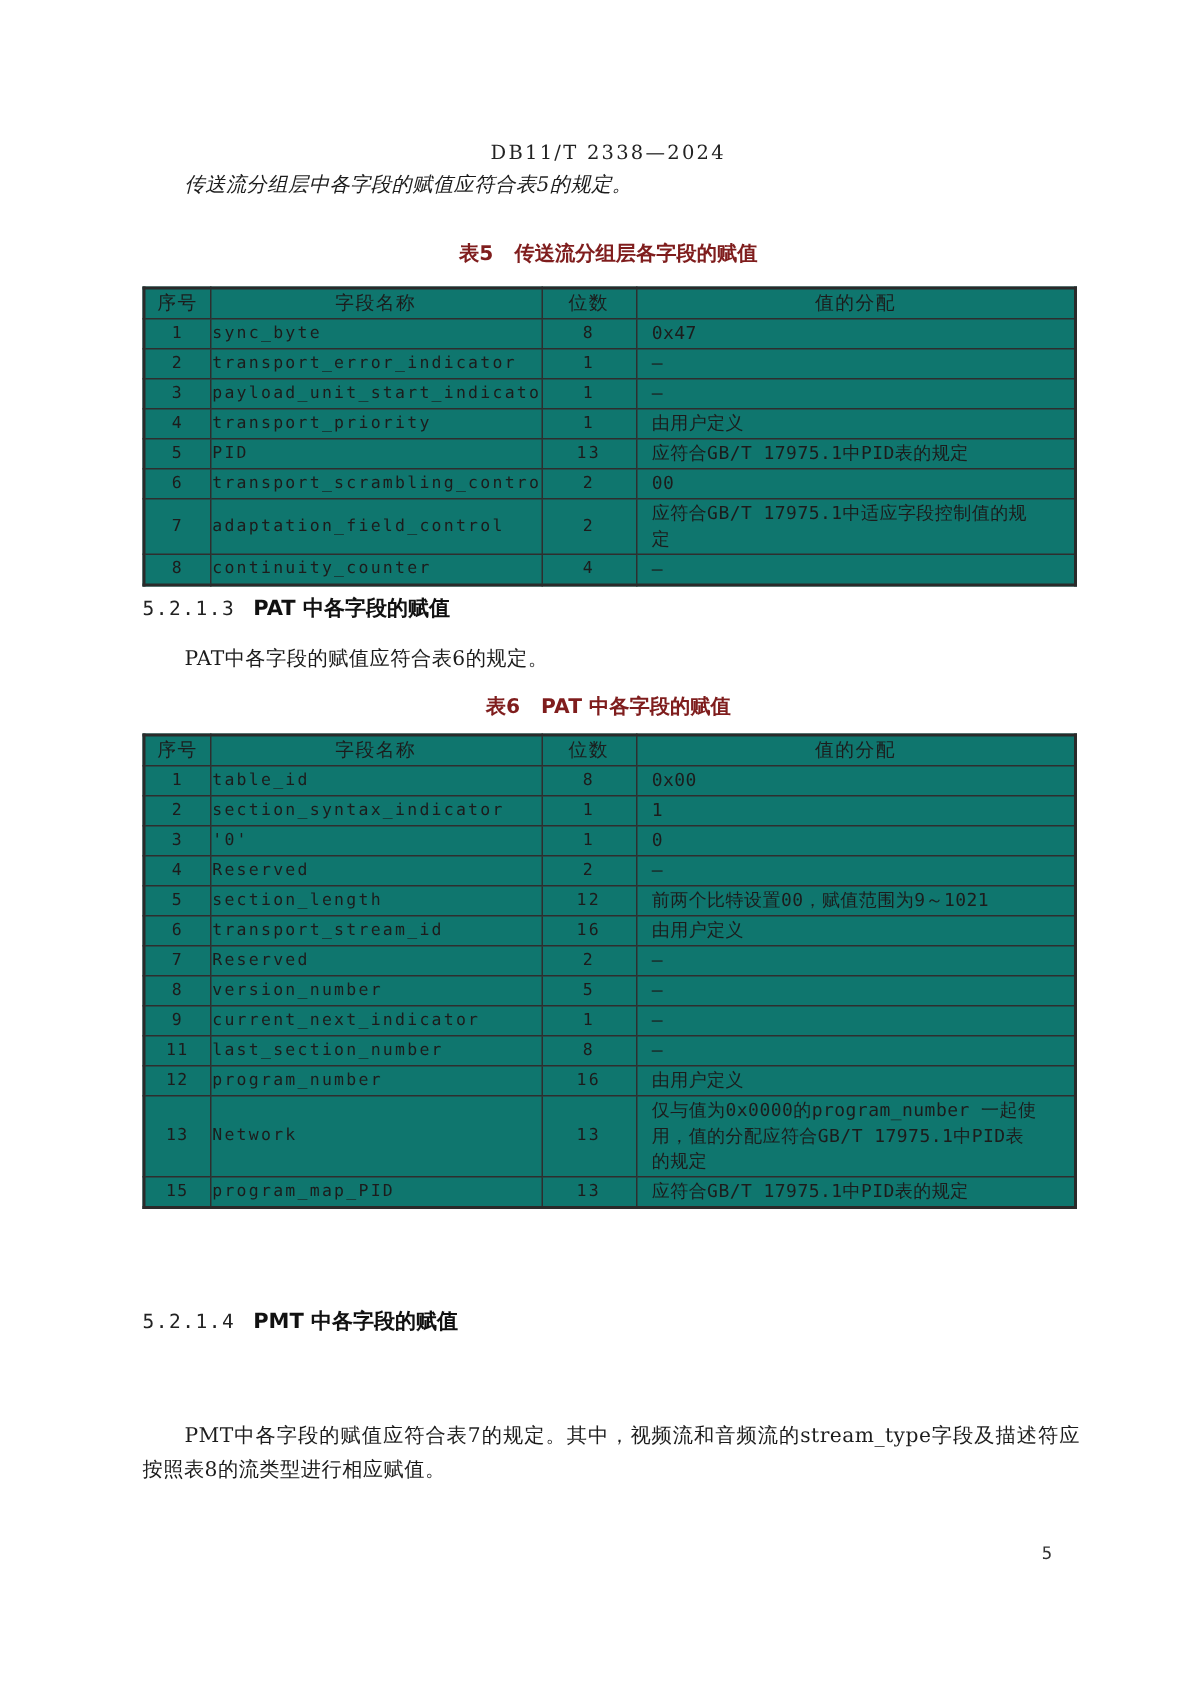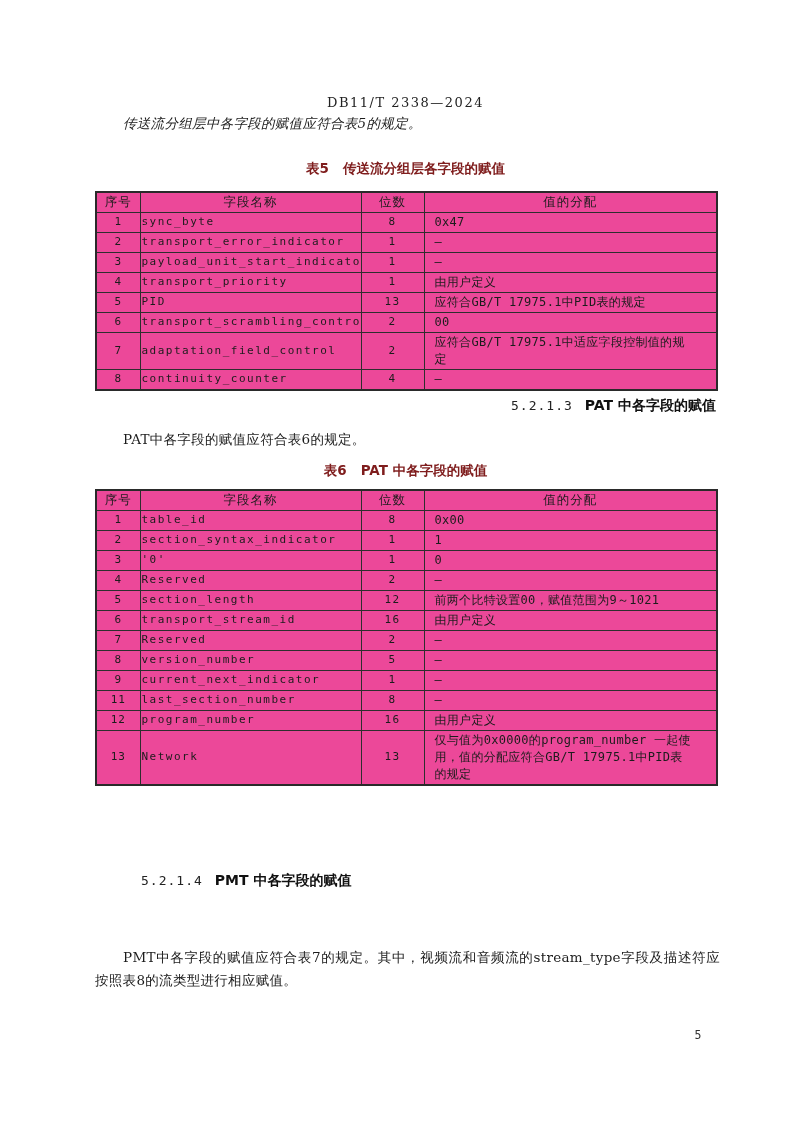--- a/index.html
+++ b/index.html
@@ -44,26 +44,26 @@
   .sec-heading { font-size: 13.5px; }
   .sec-heading .sec-num {
     font-family: "DejaVu Sans Mono", "Liberation Mono", monospace;
     font-size: 13px; letter-spacing: 1px; margin-right: 12px; color: #222;
   }
   .sec-heading .sec-title {
     font-family: "DejaVu Sans", "Liberation Sans", sans-serif;
     font-weight: bold; font-size: 14px; color: #111;
   }
   .heading513 { top: 397px; }
-  .heading514 { top: 872px; margin-left: 46px; }
+  .heading514 { top: 872px; }
 
   
   table.spec {
     border-collapse: collapse; table-layout: fixed;
-    width: 621px; background: #ec4899;
+    width: 621px; background: #0f766e;
     border: 2px solid #2a2a2a;
   }
   .table5 { top: 191px; }
   .table6 { top: 489px; }
   table.spec th, table.spec td {
     border: 1px solid #2e2e2e;
     height: 20px; padding: 1px 2px;
     font-size: 12px; line-height: 16px;
     vertical-align: middle;
     overflow: hidden;
@@ -178,21 +178,21 @@
       </tr>
       <tr>
         <td class="c0">8</td>
         <td class="c1">continuity_counter</td>
         <td class="c2">4</td>
         <td class="c3">—</td>
       </tr>
     </tbody>
 </table>
 
-<div class="content sec-heading heading513" style="position:absolute;text-align:right;">
+<div class="content sec-heading heading513" style="position:absolute;">
   <span class="sec-num">5.2.1.3</span><span class="sec-title">PAT 中各字段的赋值</span>
 </div>
 
 <p class="content para para2" style="position:absolute;">PAT中各字段的赋值应符合表6的规定。</p>
 
 <div class="content tbl-caption caption6" style="position:absolute;">
   <span class="cap-label">表6</span><span>PAT 中各字段的赋值</span>
 </div>
 
 <table class="content spec table6" style="position:absolute;">
@@ -276,20 +276,26 @@
         <td class="c1">program_number</td>
         <td class="c2">16</td>
         <td class="c3">由用户定义</td>
       </tr>
       <tr>
         <td class="c0">13</td>
         <td class="c1">Network</td>
         <td class="c2">13</td>
         <td class="c3">仅与值为0x0000的program_number 一起使用，值的分配应符合GB/T 17975.1中PID表的规定</td>
       </tr>
+      <tr>
+        <td class="c0">15</td>
+        <td class="c1">program_map_PID</td>
+        <td class="c2">13</td>
+        <td class="c3">应符合GB/T 17975.1中PID表的规定</td>
+      </tr>
     </tbody>
 </table>
 
 <div class="content sec-heading heading514" style="position:absolute;">
   <span class="sec-num">5.2.1.4</span><span class="sec-title">PMT 中各字段的赋值</span>
 </div>
 
 <p class="content para para3" style="position:absolute;margin-top:43px;">PMT中各字段的赋值应符合表7的规定。其中，视频流和音频流的stream_type字段及描述符应按照表8的流类型进行相应赋值。</p>
 
 <div class="page-num">5</div>

